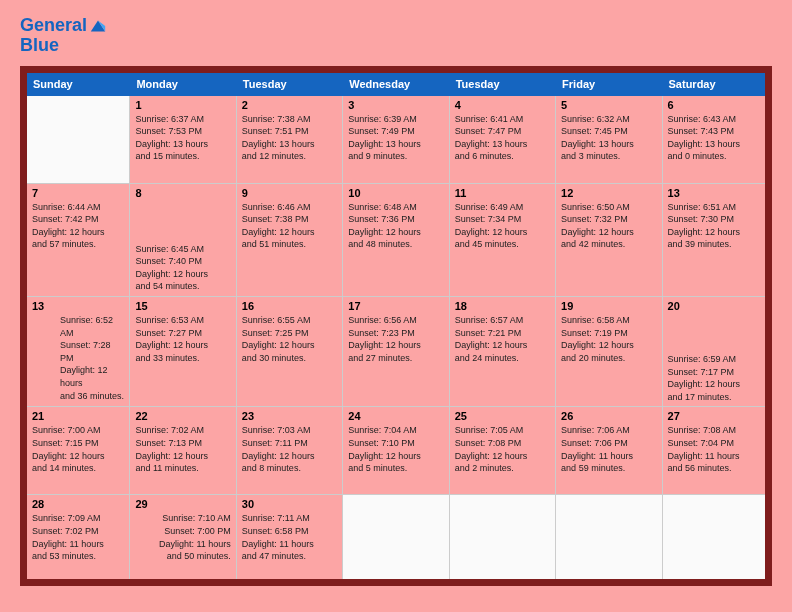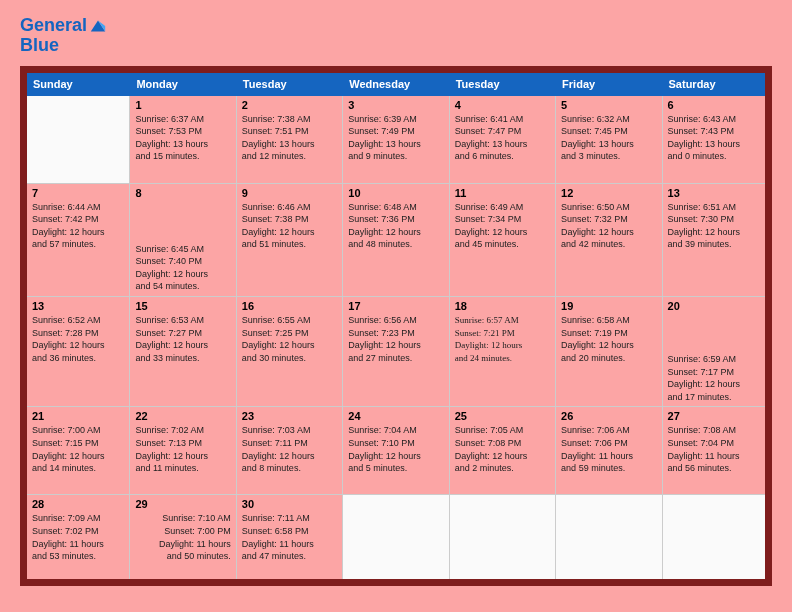--- a/index.html
+++ b/index.html
@@ -215,21 +215,21 @@
             <div class="day-num">13</div>
             <div class="day-info" style="white-space: pre-line;">Sunrise: 6:51 AM
 Sunset: 7:30 PM
 Daylight: 12 hours
 and 39 minutes.</div>
           </td>
         </tr>
         <tr>
           <td>
             <div class="day-num">13</div>
-            <div class="day-info" style="white-space: pre-line;">Sunrise: 6:52 AM
+            <div class="day-info" style="white-space: pre-line; margin-left: 28px;">Sunrise: 6:52 AM
 Sunset: 7:28 PM
 Daylight: 12 hours
 and 36 minutes.</div>
           </td>
           <td>
             <div class="day-num">15</div>
             <div class="day-info" style="white-space: pre-line;">Sunrise: 6:53 AM
 Sunset: 7:27 PM
 Daylight: 12 hours
 and 33 minutes.</div>
@@ -243,21 +243,21 @@
           </td>
           <td>
             <div class="day-num">17</div>
             <div class="day-info" style="white-space: pre-line;">Sunrise: 6:56 AM
 Sunset: 7:23 PM
 Daylight: 12 hours
 and 27 minutes.</div>
           </td>
           <td>
             <div class="day-num">18</div>
-            <div class="day-info" style="white-space: pre-line; font-family: Liberation Serif, serif;">Sunrise: 6:57 AM
+            <div class="day-info" style="white-space: pre-line;">Sunrise: 6:57 AM
 Sunset: 7:21 PM
 Daylight: 12 hours
 and 24 minutes.</div>
           </td>
           <td>
             <div class="day-num">19</div>
             <div class="day-info" style="white-space: pre-line;">Sunrise: 6:58 AM
 Sunset: 7:19 PM
 Daylight: 12 hours
 and 20 minutes.</div>

